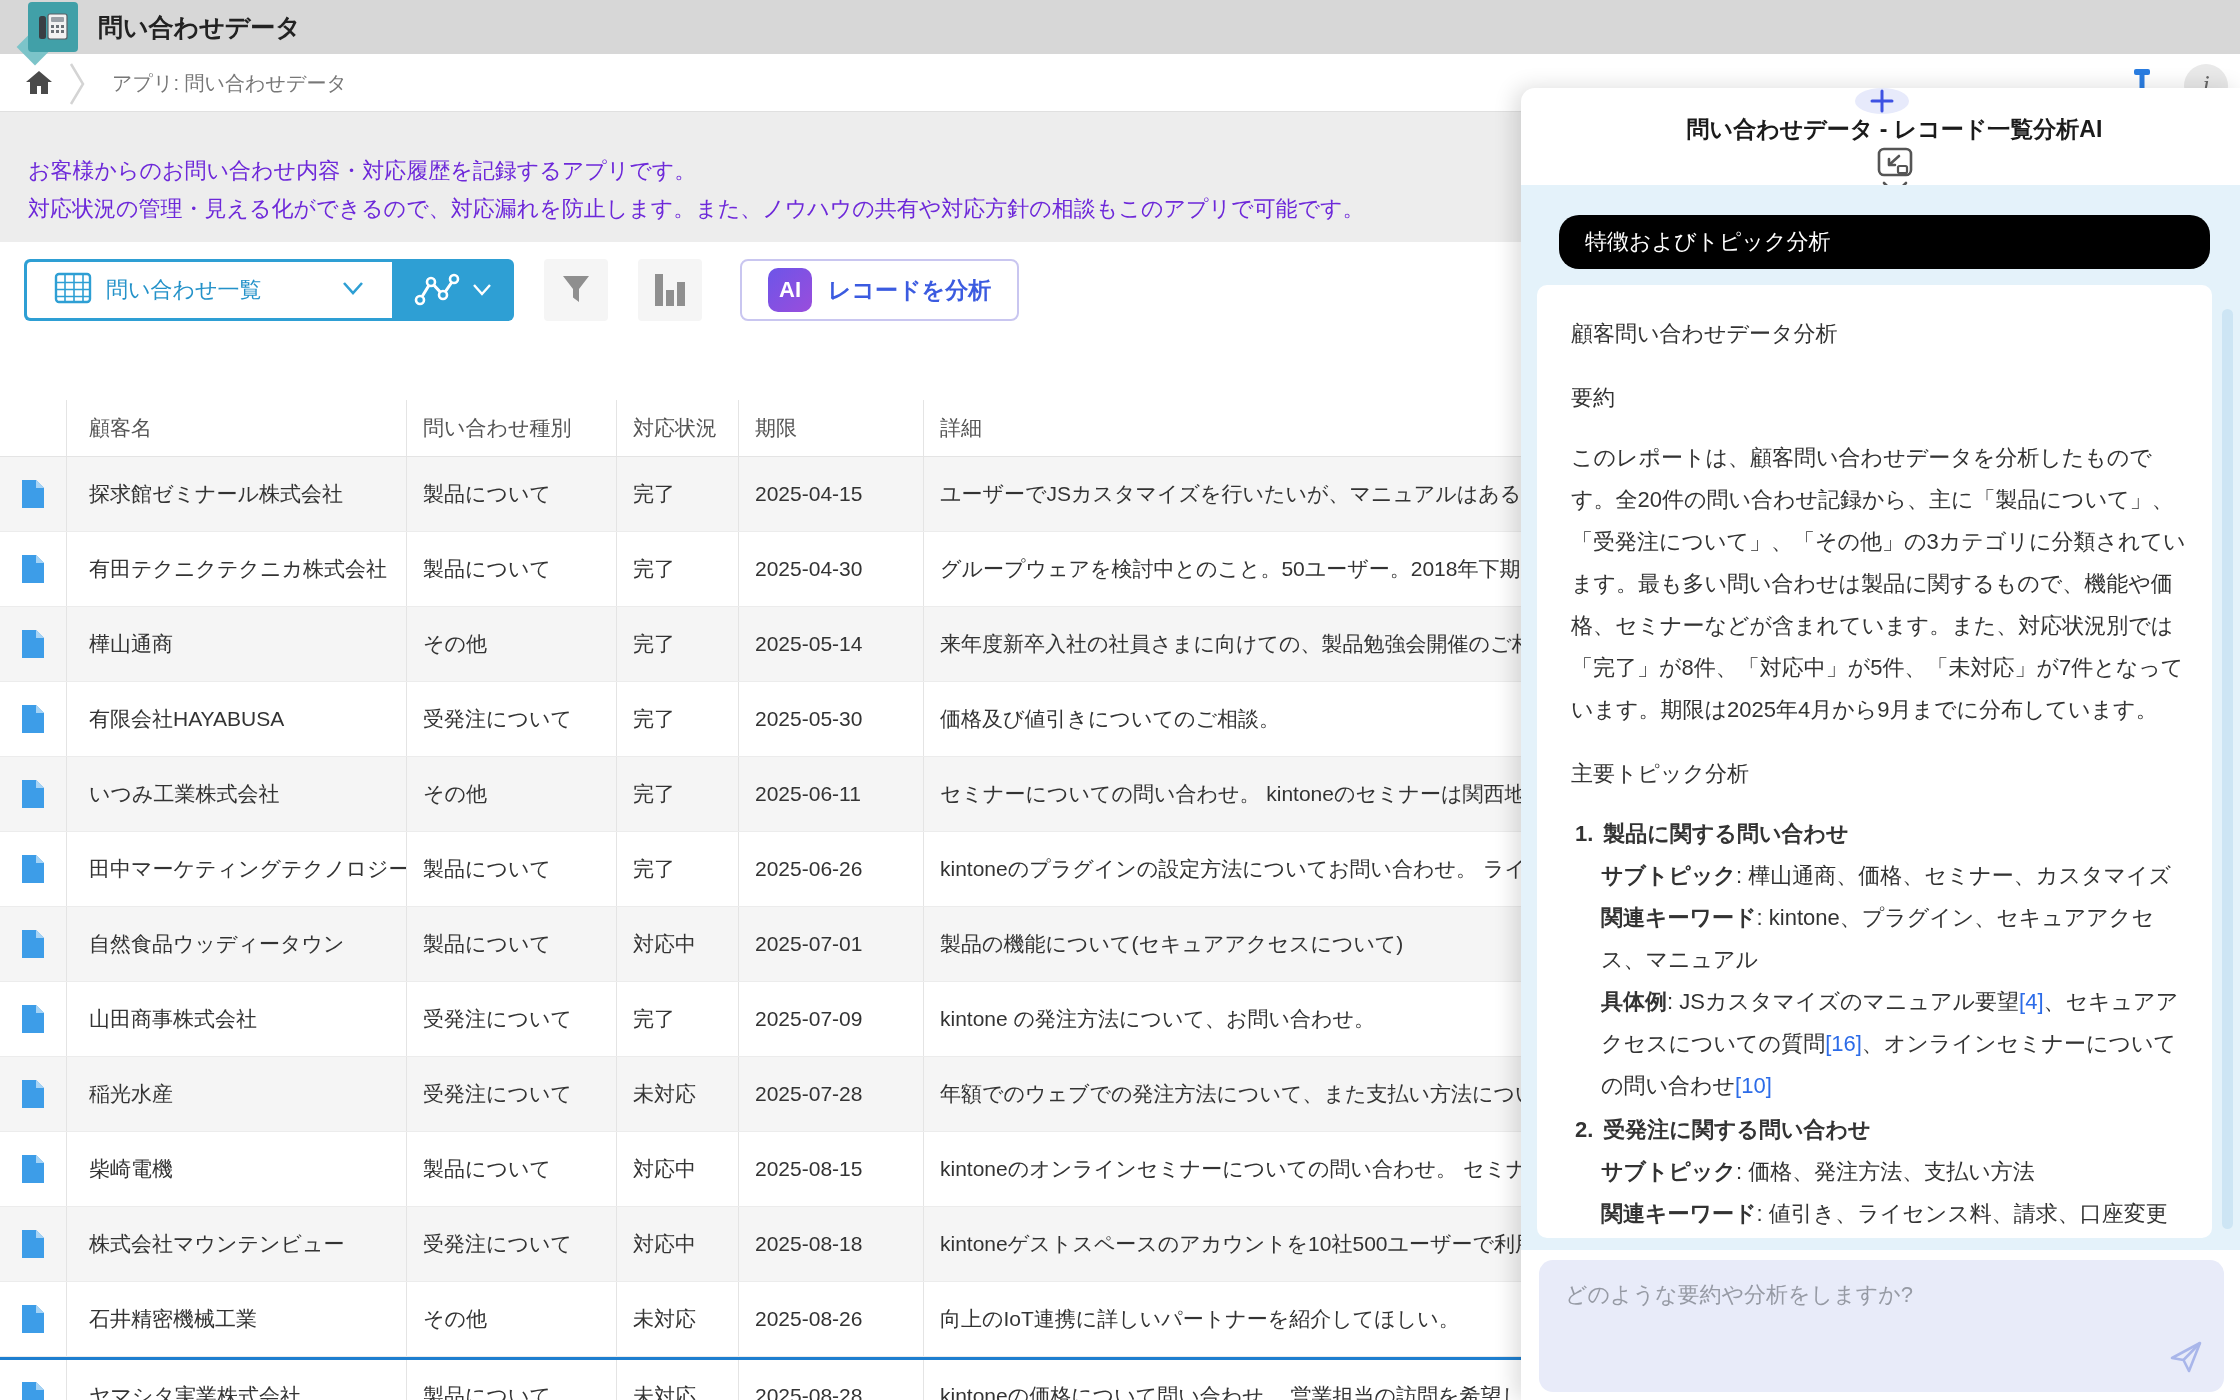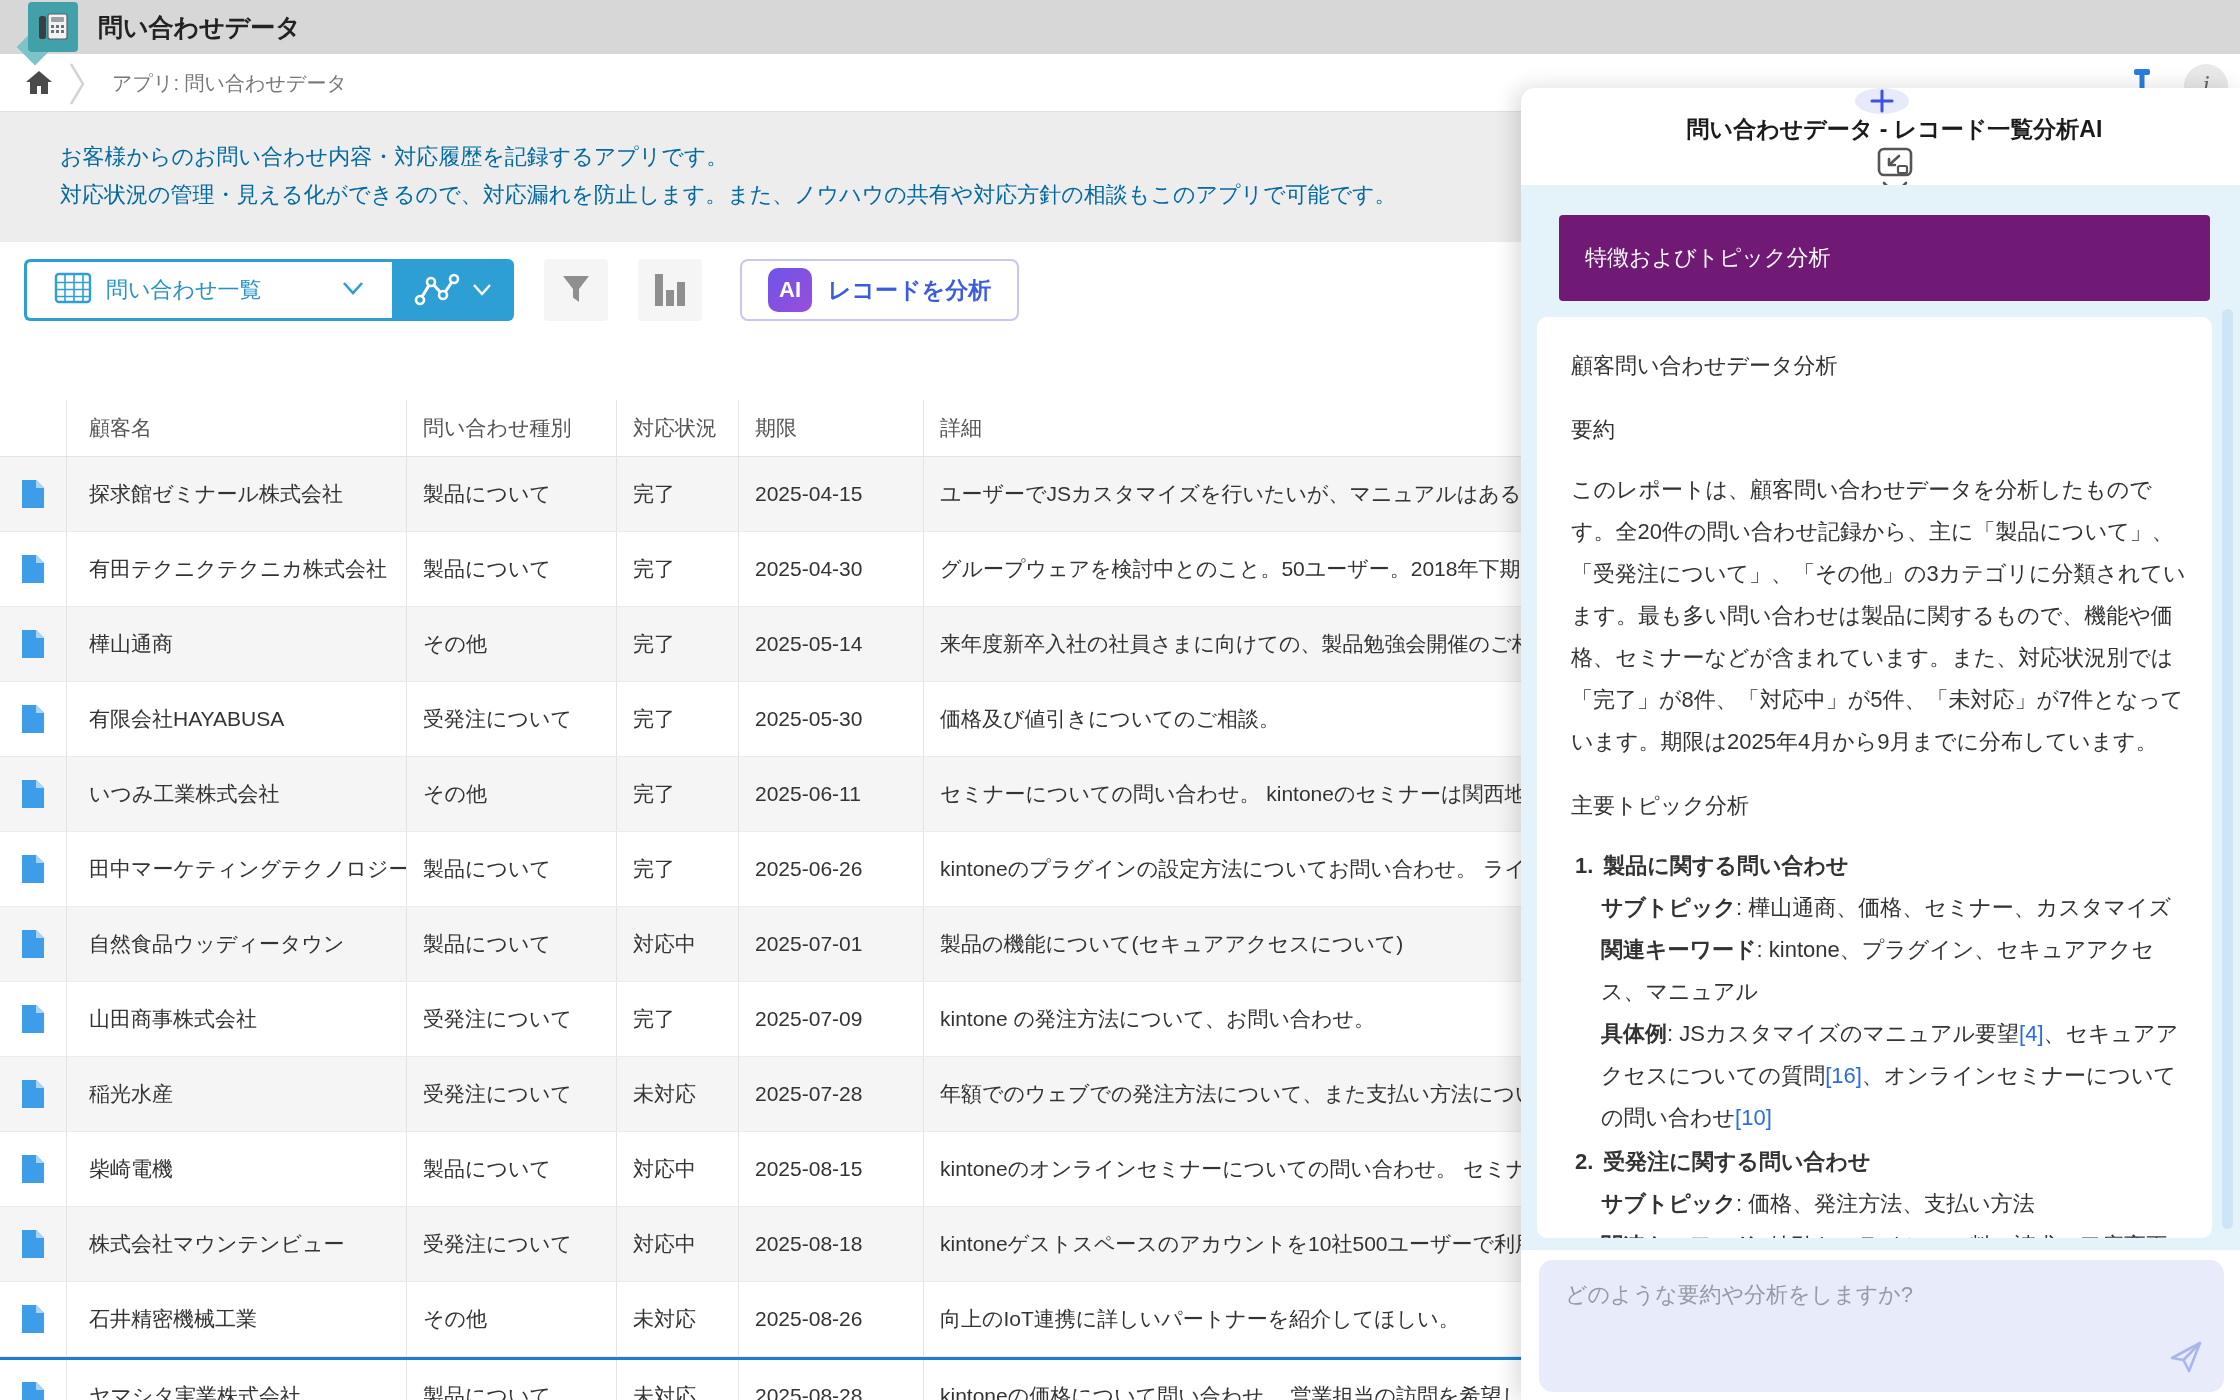--- a/index.html
+++ b/index.html
@@ -17,21 +17,21 @@
   .breadcrumb-bar { position:absolute; top:54px; left:0; width:2240px; height:58px; background:#fff; border-bottom:1px solid #e0e0e0; z-index:2; }
   .home-ic { position:absolute; left:24px; top:14px; }
   .crumb-sep { position:absolute; left:68px; top:8px; }
   .crumb-text { position:absolute; left:112px; top:0; height:58px; line-height:58px; font-size:20px; color:#777; }
   .pin-ic { position:absolute; right:86px; top:14px; }
   .info-ic { position:absolute; right:12px; top:10px; width:44px; height:44px; border-radius:50%; background:#e9e9e9; color:#666;
              font-family:"Liberation Serif","DejaVu Serif",serif; font-style:italic; font-size:26px; text-align:center; line-height:42px; }
 
   
   .desc-band { position:absolute; top:112px; left:0; width:2240px; height:130px; background:#ededed; }
-  .desc-band .inner { padding:26px 0 0 28px; font-size:22px; line-height:38px; color:#0369a1;margin-left:32px; }
+  .desc-band .inner { padding:40px 0 0 28px; font-size:22px; line-height:38px; color:#6d28d9; }
 
   
   .toolbar { position:absolute; top:258px; left:24px; height:64px; display:flex; align-items:center; }
   .view-selector { width:490px; height:62px; background:#2e9fd4; border-radius:6px; display:flex; overflow:hidden; }
   .vs-white { flex:1; margin:3px 0 3px 3px; background:#fff; border-radius:4px 0 0 4px; display:flex; align-items:center; padding:0 27px; }
   .vs-label { margin-left:14px; font-size:22px; color:#2492c9; flex:1; }
   .vs-blue { width:122px; display:flex; align-items:center; justify-content:center; gap:12px; }
   .tool-btn { width:64px; height:62px; background:#f5f5f5; border:none; border-radius:4px; display:flex; align-items:center; justify-content:center; margin-left:30px; cursor:pointer; }
   .ai-btn { margin-left:38px; height:62px; padding:0 26px; background:#fff; border:2px solid #c9c6f0; border-radius:8px; display:flex; align-items:center; gap:16px; cursor:pointer; }
   .ai-badge { width:44px; height:44px; border-radius:10px; background:linear-gradient(135deg,#6d55e8,#9a4ddc); color:#fff; font-weight:bold; font-size:22px; display:flex; align-items:center; justify-content:center; }
@@ -51,21 +51,21 @@
   .c-customer { padding-left:22px; }
 
   
   .ai-panel { position:absolute; left:1521px; top:88px; width:719px; height:1312px; background:#fff; border-top-left-radius:14px;
               box-shadow:-6px 0 22px rgba(0,0,0,.14); z-index:10; display:flex; flex-direction:column; }
   .p-header { height:97px; display:flex; align-items:center; padding:0 22px 0 24px;flex-direction:column; }
   .plus-btn { width:54px; height:54px; border-radius:50%; background:#e7eafb; border:none; display:flex; align-items:center; justify-content:center; cursor:pointer; }
   .p-title { margin-left:26px; font-size:23px; font-weight:bold; color:#1b1b1b; flex:1; }
   .icon-btn { background:none; border:none; cursor:pointer; margin-left:26px; display:flex; align-items:center; }
   .p-chat { flex:1; background:#e4f2fa; display:flex; flex-direction:column; position:relative; overflow:hidden; }
-  .bubble { margin:30px 30px 0 38px; background:#701a75; border-radius:4px; padding:28px 26px; color:#fff; font-size:22px; }
+  .bubble { margin:30px 30px 0 38px; background:#000000; border-radius:20px; padding:12px 26px; color:#fff; font-size:22px; }
   .card { flex:1; margin:16px 28px 12px 16px; background:#fff; border-radius:10px; padding:28px 24px 20px 34px; overflow:hidden;
           font-size:22px; color:#333; line-height:42px; }
   .card .rep-title { margin-bottom:22px; }
   .card .rep-sub { margin-bottom:18px; }
   .card .rep-par { margin-bottom:22px; }
   .topic { margin-top:2px; }
   .t-title { font-weight:bold; margin-left:4px; }
   .t-title .num { margin-right:10px; }
   .t-lines { padding-left:30px; }
   .b { font-weight:bold; }

